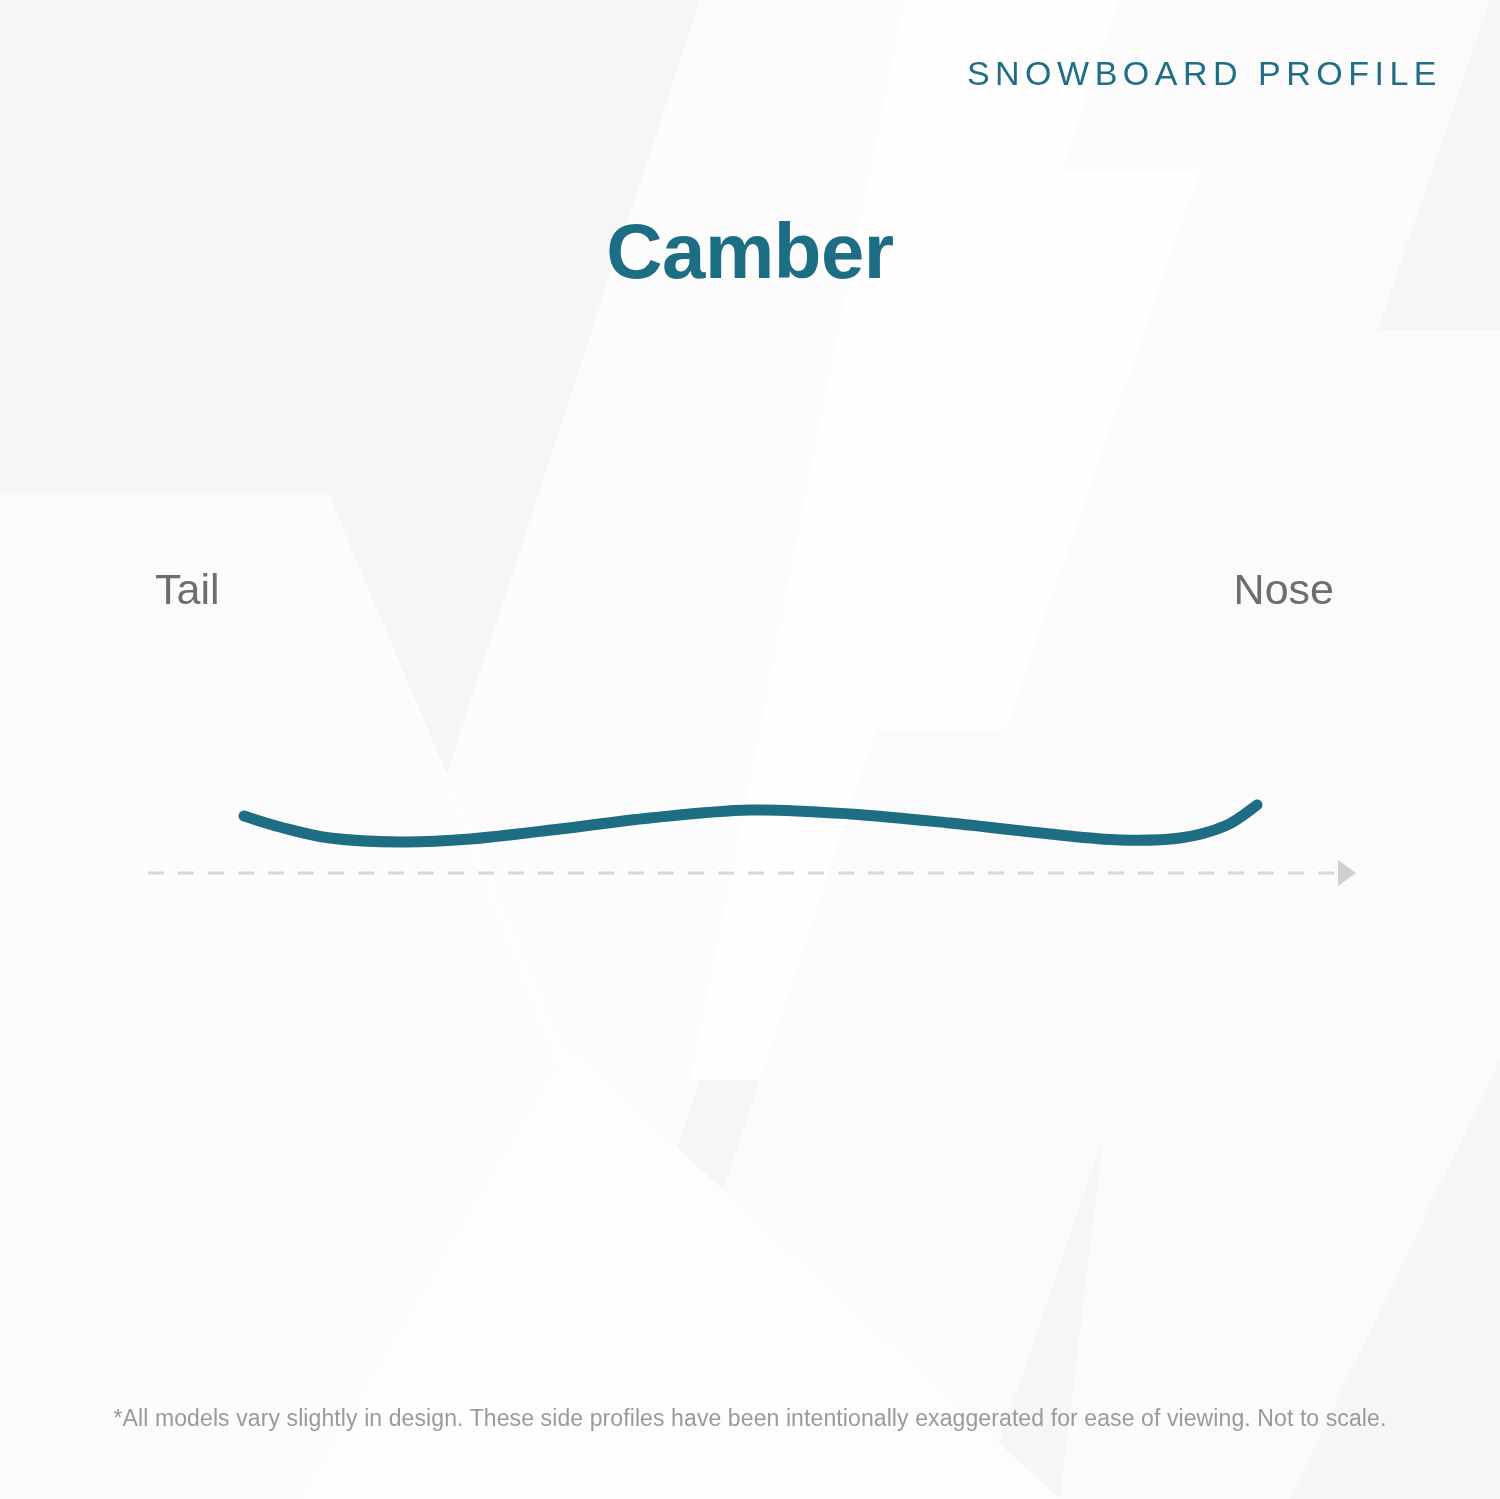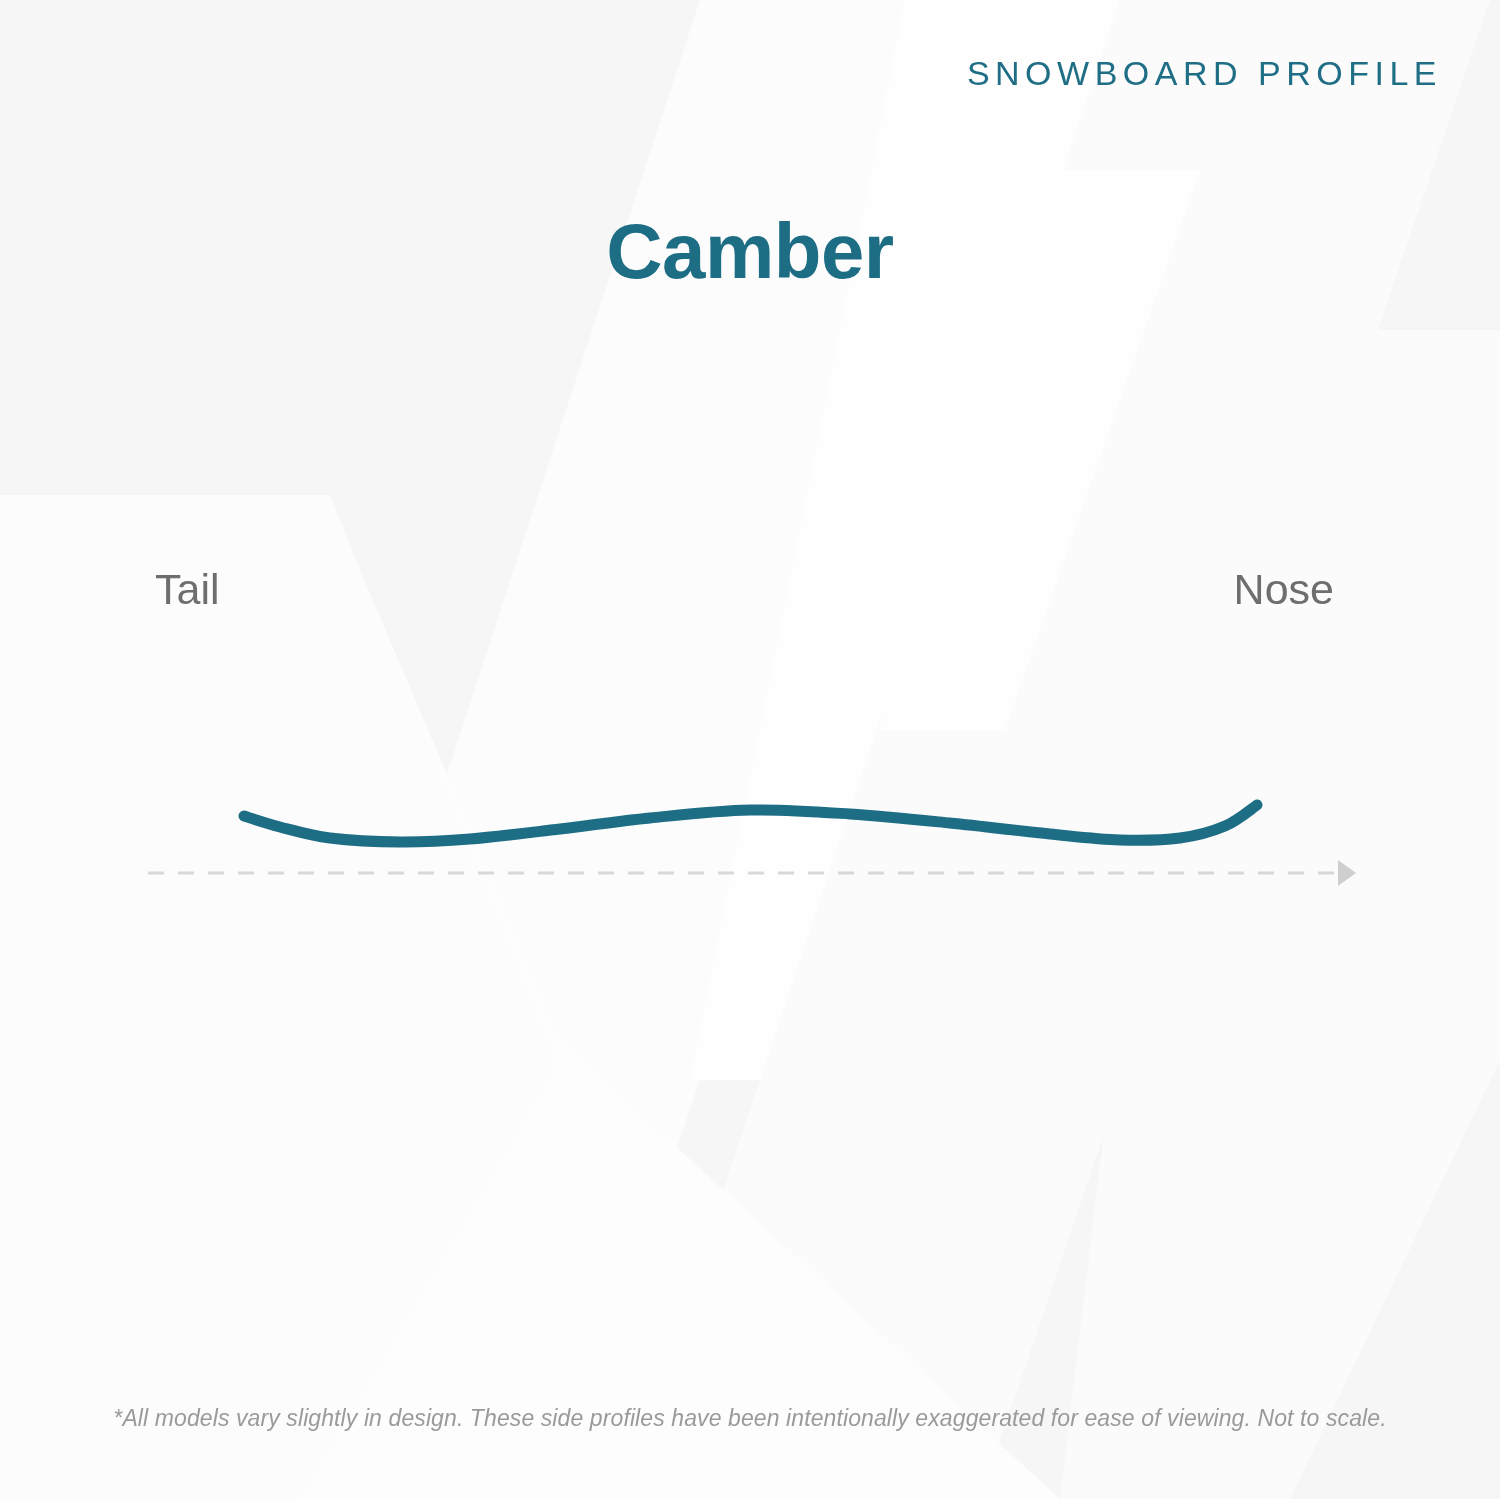--- a/index.html
+++ b/index.html
@@ -81,21 +81,20 @@
 
   
   #footnote {
     position:absolute;
     left:0; right:0; top:1405px;
     text-align:center;
     font-size:23px;
     color:#9a9a9a;
     font-weight:400;
     letter-spacing:0.1px;
-    font-style:italic;
   }
 </style>
 </head>
 <body>
 
 <div id="stage">
 
   <svg id="bg-watermark" viewBox="0 0 1500 1499" preserveAspectRatio="none">
 
     <g>

